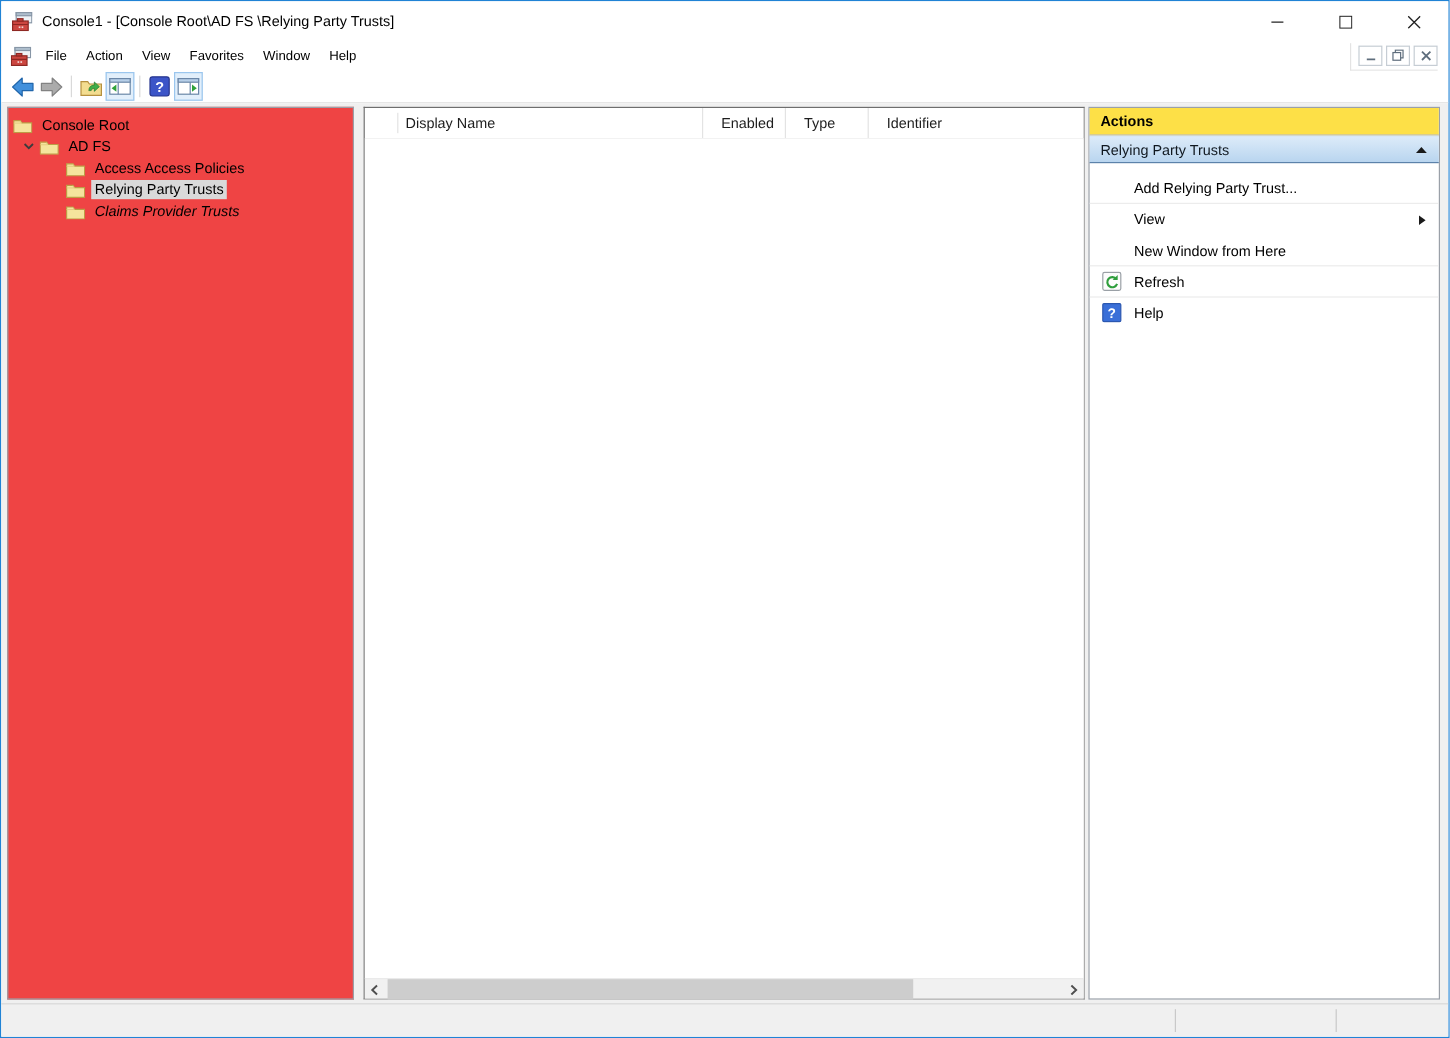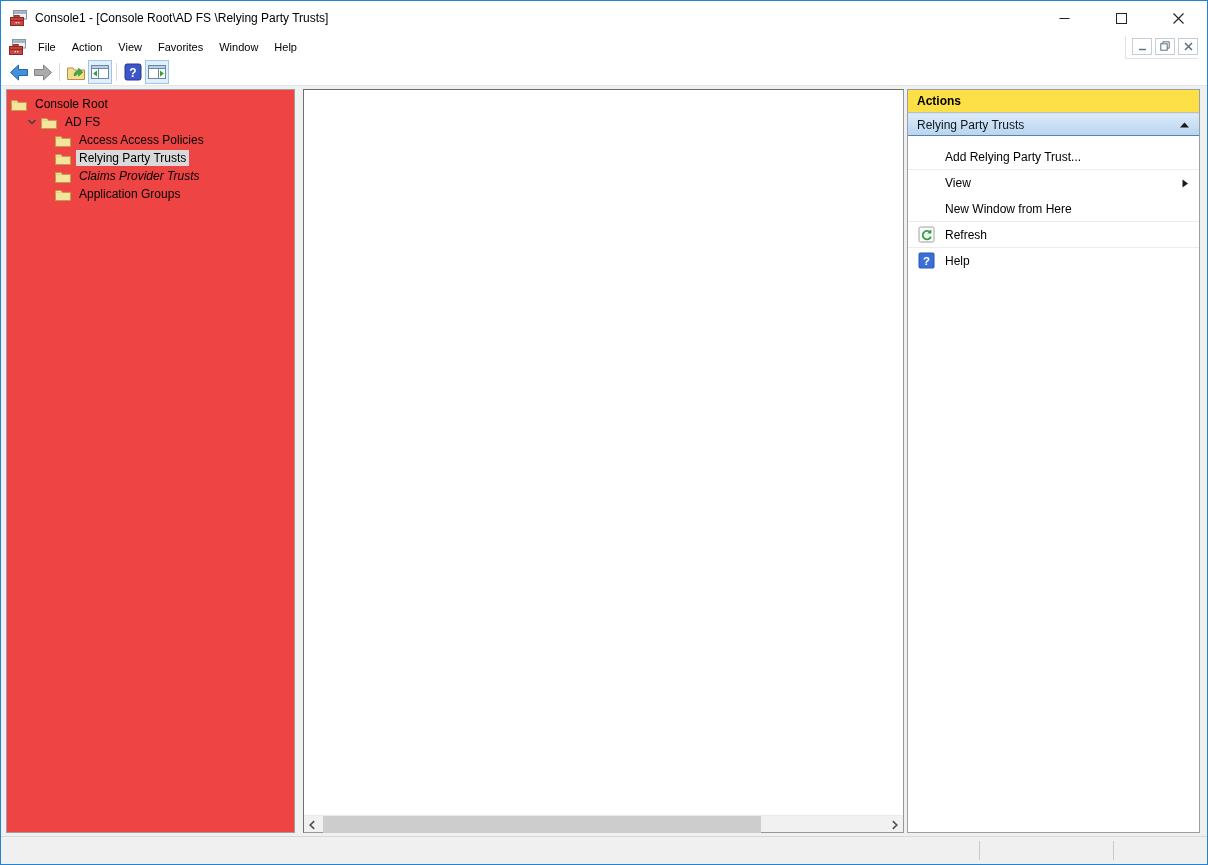--- a/index.html
+++ b/index.html
@@ -209,21 +209,21 @@
     <div class="tree-panel" id="tree-panel">
         <div class="tree-row" style="padding-left: 4px;">
           <span class="tree-ico">
             <svg width="16" height="13" viewBox="0 0 16 13">
               <path d="M0.5 12.5 v-10 h5.4 l1.3 1.9 h8.3 v8.1 z" fill="#f5e49d" stroke="#bd9c46"></path>
               <path d="M0.5 4.6 h6.4 l-1.2 -1.8" fill="none" stroke="#e2cc7e" stroke-width="0.8"></path>
             </svg>
           </span>
           <span class="tree-label">Console Root</span>
         </div>
-        <div class="tree-row" style="padding-left: 16px; align-items: center;">
+        <div class="tree-row" style="padding-left: 8px; align-items: center;">
           <span class="tree-exp">
             <svg width="12" height="12" viewBox="0 0 12 12">
               <path d="M2.5 4 L6 7.5 L9.5 4" fill="none" stroke="#3c3c3c" stroke-width="1.5"></path>
             </svg>
           </span>
           <span class="tree-ico">
             <svg width="16" height="13" viewBox="0 0 16 13">
               <path d="M0.5 12.5 v-10 h5.4 l1.3 1.9 h8.3 v8.1 z" fill="#f5e49d" stroke="#bd9c46"></path>
               <path d="M0.5 4.6 h6.4 l-1.2 -1.8" fill="none" stroke="#e2cc7e" stroke-width="0.8"></path>
             </svg>
@@ -253,33 +253,30 @@
         <div class="tree-row" style="padding-left: 30px; font-style: italic;">
           <span class="tree-exp"></span>
           <span class="tree-ico">
             <svg width="16" height="13" viewBox="0 0 16 13">
               <path d="M0.5 12.5 v-10 h5.4 l1.3 1.9 h8.3 v8.1 z" fill="#f5e49d" stroke="#bd9c46"></path>
               <path d="M0.5 4.6 h6.4 l-1.2 -1.8" fill="none" stroke="#e2cc7e" stroke-width="0.8"></path>
             </svg>
           </span>
           <span class="tree-label">Claims Provider Trusts</span>
         </div>
-        <div class="tree-row" style="padding-left: 30px;">
-          <span class="tree-exp"></span>
-          <span class="tree-ico">
-            <svg width="16" height="13" viewBox="0 0 16 13">
-              <path d="M0.5 12.5 v-10 h5.4 l1.3 1.9 h8.3 v8.1 z" fill="#f5e49d" stroke="#bd9c46"></path>
-              <path d="M0.5 4.6 h6.4 l-1.2 -1.8" fill="none" stroke="#e2cc7e" stroke-width="0.8"></path>
-            </svg>
-          </span>
-          <span class="tree-label">Application Groups</span>
-        </div>
       </div>
 
     <div class="list-panel">
+      <div class="list-header" id="list-header">
+          <div class="col-icon"></div>
+          <div class="col first" style="width: 253px;">Display Name</div>
+          <div class="col" style="width: 69px;">Enabled</div>
+          <div class="col" style="width: 69px;">Type</div>
+          <div class="col" style="flex: 1 1 0%;">Identifier</div>
+        </div>
       <div class="list-body"></div>
       <div class="hscrollbar">
         <div class="sb-arrow left">
             <svg width="9" height="10" viewBox="0 0 9 10">
               <path d="M6.2 1.2 L2.2 5 L6.2 8.8" fill="none" stroke="#4f4f4f" stroke-width="1.6"></path>
             </svg>
           </div>
         <div class="sb-thumb"></div>
         <div class="sb-arrow right">
             <svg width="9" height="10" viewBox="0 0 9 10">

